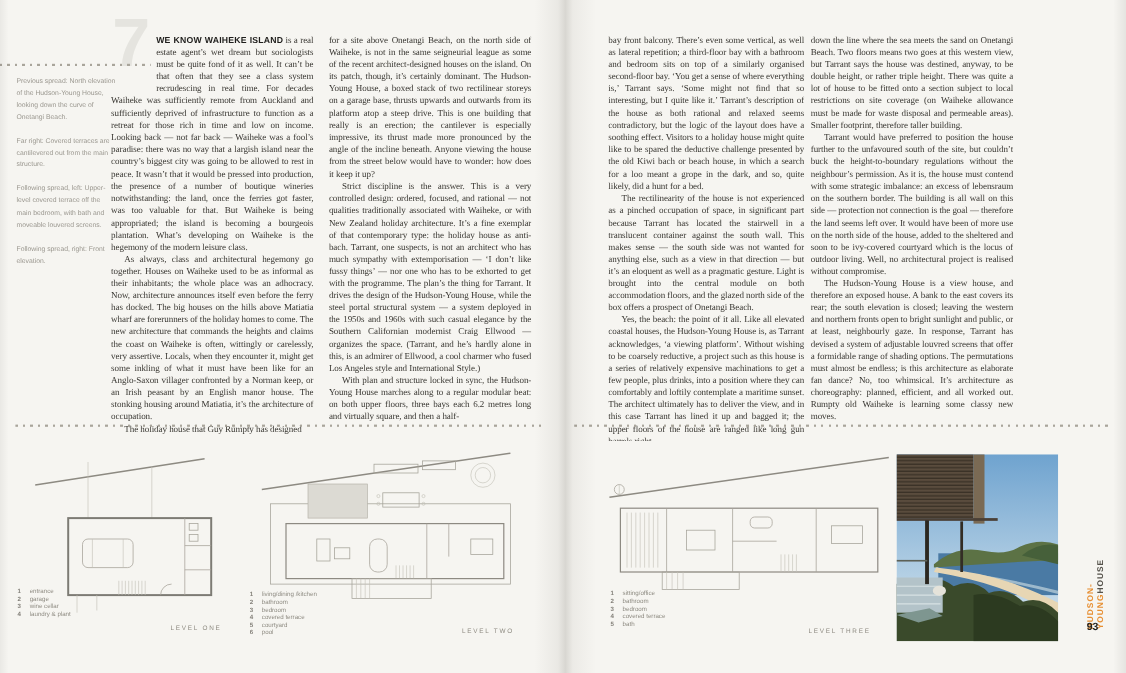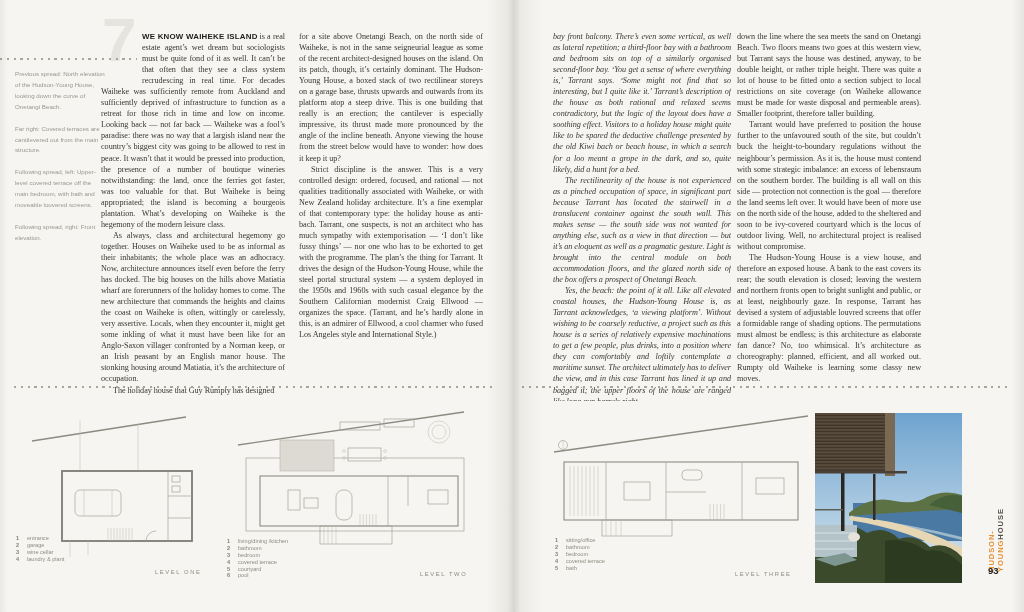--- a/index.html
+++ b/index.html
@@ -74,20 +74,21 @@
 
   <div class="col" style="left:101px;">
     <p><span class="seven-spacer"></span><span class="lead-in">WE KNOW WAIHEKE ISLAND</span><span>is a real estate agent’s wet dream but sociologists must be quite fond of it as well. It can’t be that often that they see a class system recrudescing in real time. For decades Waiheke was sufficiently remote from Auckland and sufficiently deprived of infrastructure to function as a retreat for those rich in time and low on income. Looking back — not far back — Waiheke was a fool’s paradise: there was no way that a largish island near the country’s biggest city was going to be allowed to rest in peace. It wasn’t that it would be pressed into production, the presence of a number of boutique wineries notwithstanding: the land, once the ferries got faster, was too valuable for that. But Waiheke is being appropriated; the island is becoming a bourgeois plantation. What’s developing on Waiheke is the hegemony of the modern leisure class.</span></p>
     <p class="ind">As always, class and architectural hegemony go together. Houses on Waiheke used to be as informal as their inhabitants; the whole place was an adhocracy. Now, architecture announces itself even before the ferry has docked. The big houses on the hills above Matiatia wharf are forerunners of the holiday homes to come. The new architecture that commands the heights and claims the coast on Waiheke is often, wittingly or carelessly, very assertive. Locals, when they encounter it, might get some inkling of what it must have been like for an Anglo-Saxon villager confronted by a Norman keep, or an Irish peasant by an English manor house. The stonking housing around Matiatia, it’s the architecture of occupation.</p>
     <p class="ind">The holiday house that Guy Rumpty has designed</p>
   </div>
 
   <div class="col" style="left:299px;">
     <p>for a site above Onetangi Beach, on the north side of Waiheke, is not in the same seigneurial league as some of the recent architect-designed houses on the island. On its patch, though, it’s certainly dominant. The Hudson-Young House, a boxed stack of two rectilinear storeys on a garage base, thrusts upwards and outwards from its platform atop a steep drive. This is one building that really is an erection; the cantilever is especially impressive, its thrust made more pronounced by the angle of the incline beneath. Anyone viewing the house from the street below would have to wonder: how does it keep it up?</p>
     <p class="ind">Strict discipline is the answer. This is a very controlled design: ordered, focused, and rational — not qualities traditionally associated with Waiheke, or with New Zealand holiday architecture. It’s a fine exemplar of that contemporary type: the holiday house as anti-bach. Tarrant, one suspects, is not an architect who has much sympathy with extemporisation — ‘I don’t like fussy things’ — nor one who has to be exhorted to get with the programme. The plan’s the thing for Tarrant. It drives the design of the Hudson-Young House, while the steel portal structural system — a system deployed in the 1950s and 1960s with such casual elegance by the Southern Californian modernist Craig Ellwood — organizes the space. (Tarrant, and he’s hardly alone in this, is an admirer of Ellwood, a cool charmer who fused Los Angeles style and International Style.)</p>
+    <p class="ind">With plan and structure locked in sync, the Hudson-Young House marches along to a regular modular beat: on both upper floors, three bays each 6.2 metres long and virtually square, and then a half-</p>
   </div>
 
   <div class="dash-h" style="left:14px;top:386px;width:478px;"></div>
 
   <div class="plan" style="left:18px;top:408px;width:185px;height:150px;">
     <svg width="185" height="150" viewBox="0 0 185 150">
       <line class="bnd" x1="14" y1="33" x2="168" y2="9"></line>
       <line class="faint" x1="62" y1="12" x2="62" y2="63"></line>
       <line class="faint" x1="120" y1="16" x2="120" y2="63"></line>
       <rect class="wall" x="44" y="63" width="130" height="70"></rect>
@@ -171,21 +172,21 @@
         <span class="num">5</span>
         <span class="lbl">courtyard</span>
       </div>
     <div class="row">
         <span class="num">6</span>
         <span class="lbl">pool</span>
       </div>
   </div>
   <div class="plan-label" style="left:420px;top:571px;">LEVEL TWO</div>
 
-  <div class="col" style="left:553px;width:178px;font-style:italic;">
+  <div class="col" style="left:553px;width:178px;">
     <p>bay front balcony. There’s even some vertical, as well as lateral repetition; a third-floor bay with a bathroom and bedroom sits on top of a similarly organised second-floor bay. ‘You get a sense of where everything is,’ Tarrant says. ‘Some might not find that so interesting, but I quite like it.’ Tarrant’s description of the house as both rational and relaxed seems contradictory, but the logic of the layout does have a soothing effect. Visitors to a holiday house might quite like to be spared the deductive challenge presented by the old Kiwi bach or beach house, in which a search for a loo meant a grope in the dark, and so, quite likely, did a hunt for a bed.</p>
     <p class="ind">The rectilinearity of the house is not experienced as a pinched occupation of space, in significant part because Tarrant has located the stairwell in a translucent container against the south wall. This makes sense — the south side was not wanted for anything else, such as a view in that direction — but it’s an eloquent as well as a pragmatic gesture. Light is brought into the central module on both accommodation floors, and the glazed north side of the box offers a prospect of Onetangi Beach.</p>
     <p class="ind">Yes, the beach: the point of it all. Like all elevated coastal houses, the Hudson-Young House is, as Tarrant acknowledges, ‘a viewing platform’. Without wishing to be coarsely reductive, a project such as this house is a series of relatively expensive machinations to get a few people, plus drinks, into a position where they can comfortably and loftily contemplate a maritime sunset. The architect ultimately has to deliver the view, and in this case Tarrant has lined it up and bagged it; the upper floors of the house are ranged like long gun barrels right</p>
   </div>
 
   <div class="col" style="left:737px;">
     <p>down the line where the sea meets the sand on Onetangi Beach. Two floors means two goes at this western view, but Tarrant says the house was destined, anyway, to be double height, or rather triple height. There was quite a lot of house to be fitted onto a section subject to local restrictions on site coverage (on Waiheke allowance must be made for waste disposal and permeable areas). Smaller footprint, therefore taller building.</p>
     <p class="ind">Tarrant would have preferred to position the house further to the unfavoured south of the site, but couldn’t buck the height-to-boundary regulations without the neighbour’s permission. As it is, the house must contend with some strategic imbalance: an excess of lebensraum on the southern border. The building is all wall on this side — protection not connection is the goal — therefore the land seems left over. It would have been of more use on the north side of the house, added to the sheltered and soon to be ivy-covered courtyard which is the locus of outdoor living. Well, no architectural project is realised without compromise.</p>
     <p class="ind">The Hudson-Young House is a view house, and therefore an exposed house. A bank to the east covers its rear; the south elevation is closed; leaving the western and northern fronts open to bright sunlight and public, or at least, neighbourly gaze. In response, Tarrant has devised a system of adjustable louvred screens that offer a formidable range of shading options. The permutations must almost be endless; is this architecture as elaborate fan dance? No, too whimsical. It’s architecture as choreography: planned, efficient, and all worked out. Rumpty old Waiheke is learning some classy new moves.</p>
   </div>

